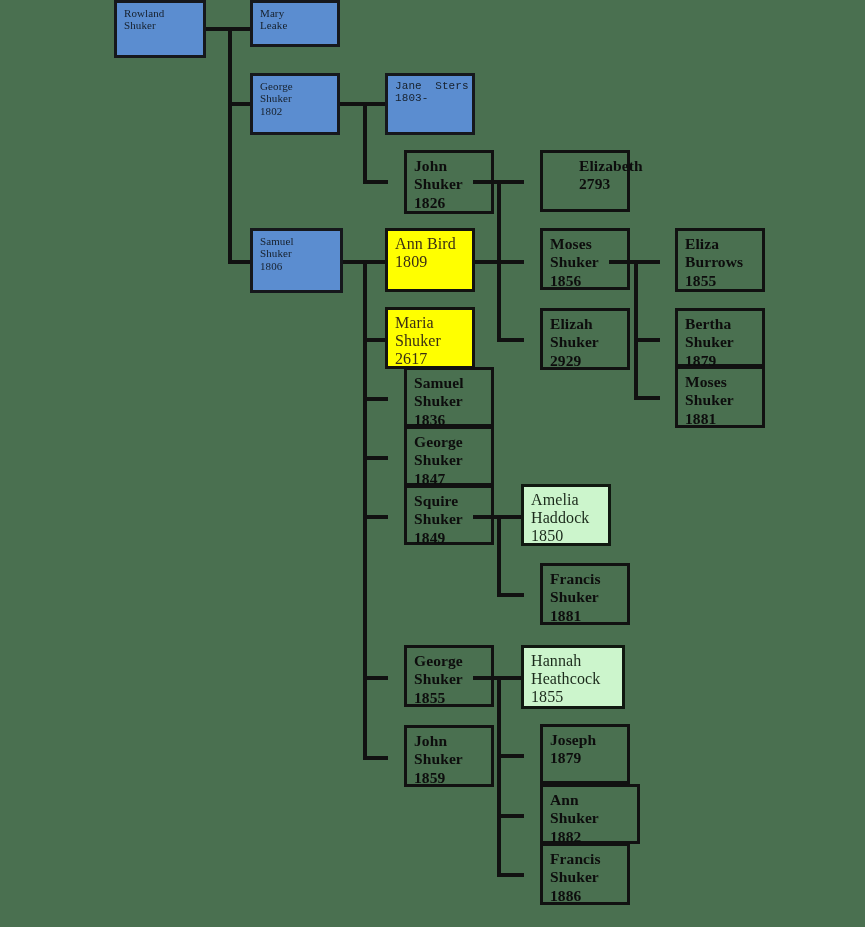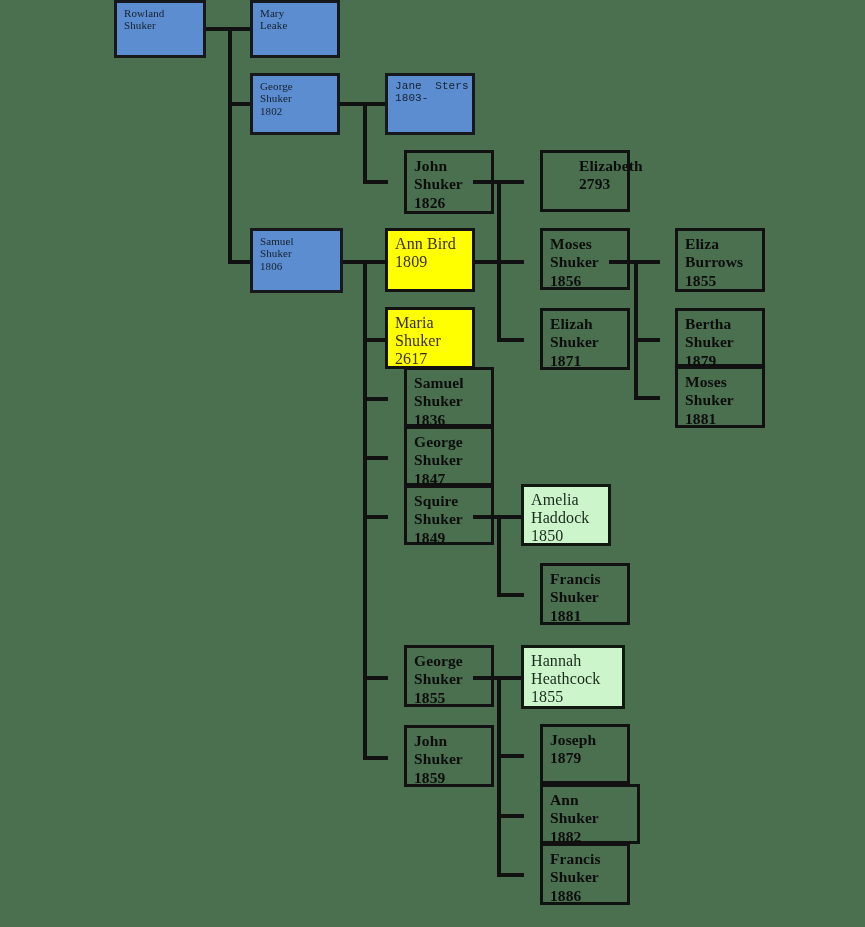--- a/index.html
+++ b/index.html
@@ -118,21 +118,21 @@
     <div class="edge h" style="left: 473px; top: 676px; width: 28px;"></div>
     <div class="edge v" style="left: 497px; top: 676px; height: 198px;"></div>
     <div class="edge h" style="left: 497px; top: 676px; width: 27px;"></div>
     <div class="edge h" style="left: 497px; top: 754px; width: 27px;"></div>
     <div class="edge h" style="left: 497px; top: 814px; width: 27px;"></div>
     <div class="edge h" style="left: 497px; top: 873px; width: 27px;"></div>
     <div class="node blue" style="left: 114px; top: 0px; width: 92px; height: 58px;">
       <span class="ln">Rowland</span>
       <span class="ln">Shuker</span>
     </div>
-    <div class="node blue" style="left: 250px; top: 0px; width: 90px; height: 58px;">
+    <div class="node blue" style="left: 250px; top: 0px; width: 90px; height: 47px;">
       <span class="ln">Mary</span>
       <span class="ln">Leake</span>
     </div>
     <div class="node blue" style="left: 250px; top: 73px; width: 90px; height: 62px;">
       <span class="ln">George</span>
       <span class="ln">Shuker</span>
       <span class="ln">1802</span>
     </div>
     <div class="node blue" style="left: 385px; top: 73px; width: 90px; height: 62px; font-family: Liberation Mono, monospace;">
       <span class="ln">Jane  Sters</span>
@@ -157,21 +157,21 @@
       <span class="ln">2793</span>
     </div>
     <div class="node plain" style="left: 521px; top: 228px; width: 90px; height: 62px;">
       <span class="ln">Moses</span>
       <span class="ln">Shuker</span>
       <span class="ln">1856</span>
     </div>
     <div class="node plain" style="left: 521px; top: 308px; width: 90px; height: 62px;">
       <span class="ln">Elizah</span>
       <span class="ln">Shuker</span>
-      <span class="ln">1871</span>
+      <span class="ln">2929</span>
     </div>
     <div class="node plain" style="left: 656px; top: 228px; width: 90px; height: 64px;">
       <span class="ln">Eliza</span>
       <span class="ln">Burrows</span>
       <span class="ln">1855</span>
     </div>
     <div class="node plain" style="left: 656px; top: 308px; width: 90px; height: 59px;">
       <span class="ln">Bertha</span>
       <span class="ln">Shuker</span>
       <span class="ln">1879</span>

